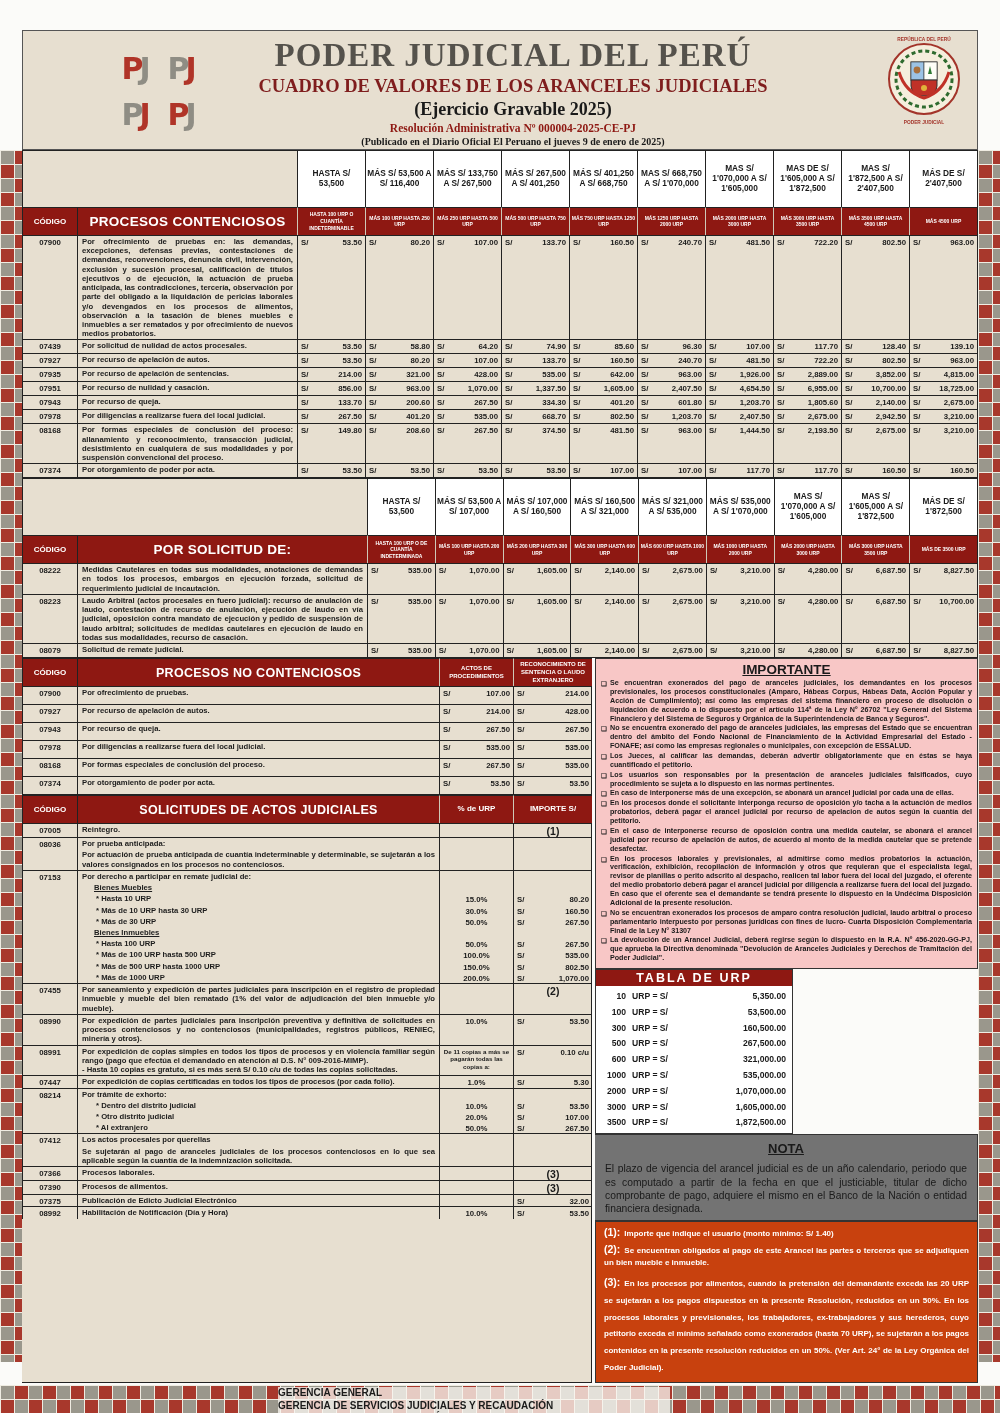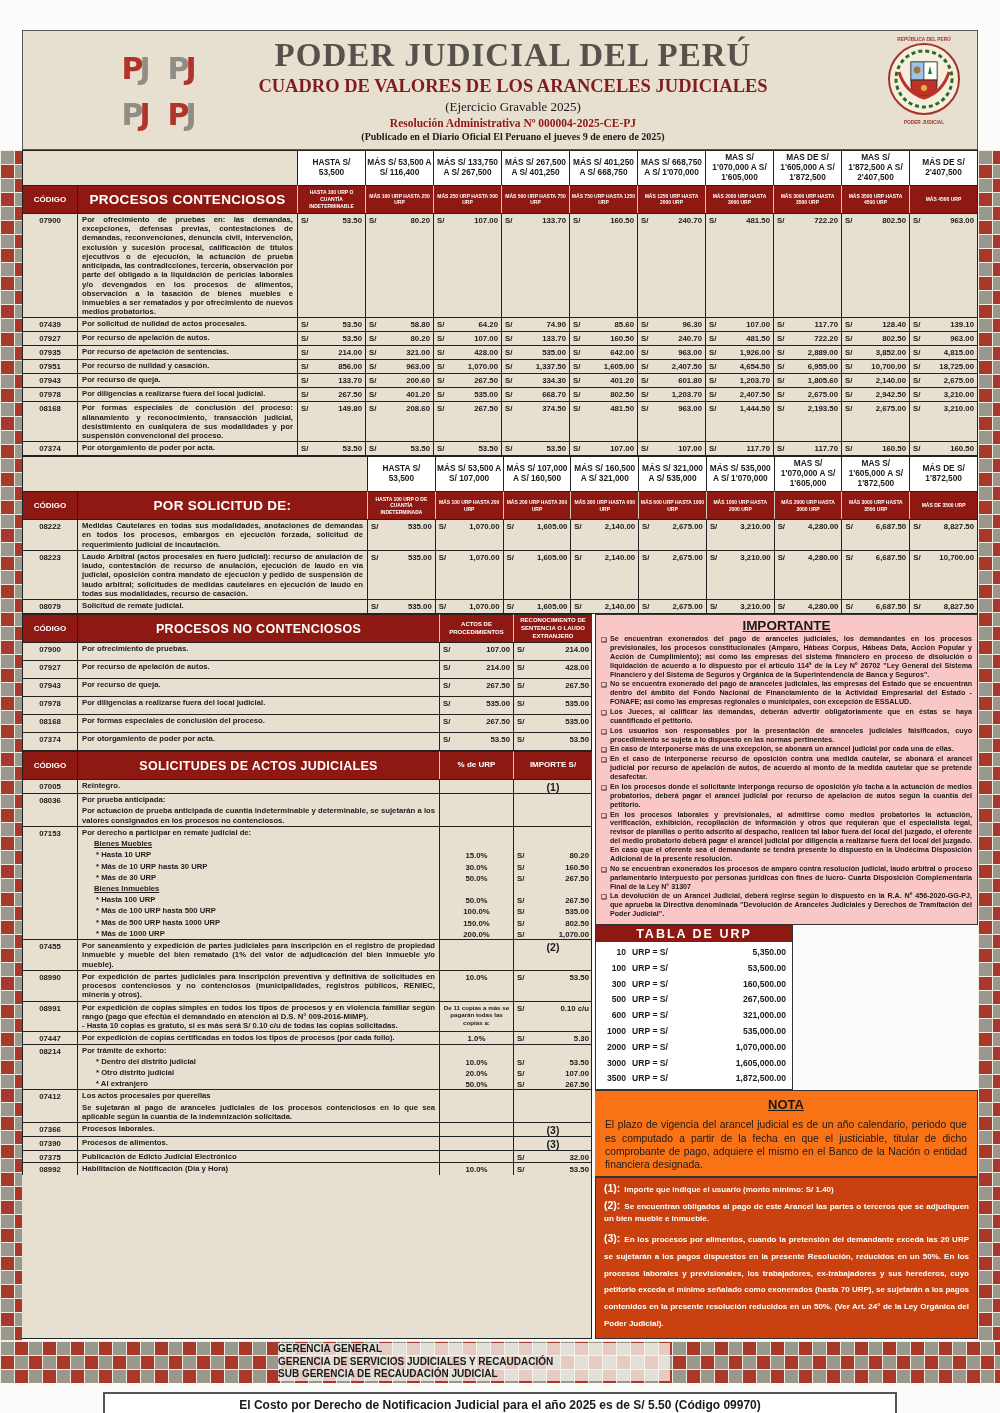--- a/index.html
+++ b/index.html
@@ -18,21 +18,21 @@
   .doc-header{position:relative;margin:30px 22px 0 22px;width:956px;height:120px;box-sizing:border-box;
       background:#e7dfd0;border:1px solid #555;}
   .pj-logo{position:absolute;left:88px;top:14px;width:92px;height:92px;display:grid;
       grid-template-columns:1fr 1fr;grid-template-rows:1fr 1fr;}
   .pj-tile{display:flex;align-items:center;justify-content:center;font-weight:bold;
       font-size:30px;letter-spacing:-4px;font-family:"DejaVu Sans",sans-serif;}
   .pj-red{color:#b03428;} .pj-gray{color:#8f8d84;}
   .hdr-text{position:absolute;left:190px;top:8px;width:600px;text-align:center;}
   .hdr-title{font-family:"Liberation Serif",serif;font-weight:bold;font-size:33px;color:#55524c;letter-spacing:1px;line-height:1.0;}
   .hdr-sub{font-family:"Liberation Serif",serif;font-weight:bold;font-size:18.5px;color:#7f1d1d;margin-top:4px;}
-  .hdr-ex{font-family:"Liberation Serif",serif;font-weight:normal;font-size:13px;margin-top:2px;}
+  .hdr-ex{font-family:"Liberation Serif",serif;font-weight:bold;font-size:18px;margin-top:2px;}
   .hdr-res{font-family:"Liberation Serif",serif;font-weight:bold;font-size:11.5px;color:#8e1812;margin-top:2px;}
   .hdr-pub{font-family:"Liberation Serif",serif;font-weight:bold;font-size:10px;margin-top:2px;}
   .seal{position:absolute;right:10px;top:6px;width:86px;text-align:center;}
   .seal-top{font-size:4.8px;color:#a3342a;font-weight:bold;}
   .seal-bottom{font-size:4.8px;color:#a3342a;font-weight:bold;}
   
   .urp-band{margin:0 22px;width:956px;height:32px;box-sizing:border-box;display:flex;align-items:stretch;
       background:#fff;border:1px solid #888;}
   .urp-band .tiles{flex:1;}
   .urp-text{align-self:center;padding:0 16px;font-size:17px;font-weight:bold;white-space:nowrap;}
@@ -40,21 +40,21 @@
   .content{margin:0 22px;width:956px;}
   .tbl{border-right:1px solid #222;border-bottom:1px solid #222;background:#e7dfd0;box-sizing:border-box;}
   .trow{display:grid;}
   .t1{grid-template-columns:55px 220px repeat(10,1fr);}
   .t2{grid-template-columns:55px 290px repeat(9,1fr);}
   .t34{grid-template-columns:55px 362px 74px 79px;}
   .c{border-left:1px solid #222;border-top:1px solid #222;box-sizing:border-box;min-width:0;}
   .nb .c{border-top:none;}
   .corner{background:transparent;}
   .whead{background:#fff;font-size:8.3px;font-weight:bold;text-align:center;display:flex;
-      align-items:center;justify-content:center;line-height:1.2;padding:2px 1px;min-height:34px;}
+      align-items:center;justify-content:center;line-height:1.2;padding:13px 1px;min-height:34px;}
   .band{background:#8e1812;color:#fff;display:flex;align-items:center;justify-content:center;text-align:center;}
   .band.codeh{font-size:8px;font-weight:bold;}
   .band.titleh{font-size:13.5px;font-weight:bold;letter-spacing:.3px;}
   .band.titleh.small{font-size:12.5px;}
   .rsub{background:#8e1812;color:#fff;font-size:5px;font-weight:bold;text-align:center;display:flex;
       align-items:center;justify-content:center;line-height:1.35;padding:1px;border-left:1px solid #cfc8b8;min-height:28px;}
   .rsub2{font-size:6px;line-height:1.3;}
   .rsub3{font-size:8px;}
   .code{font-size:7.8px;font-weight:bold;text-align:center;padding-top:2px;}
   .desc{font-size:7.7px;font-weight:bold;color:#1c1c1c;text-align:justify;padding:1px 4px;line-height:1.2;}
@@ -79,21 +79,21 @@
   .bullet .bm{flex:0 0 9px;font-size:6.5px;padding-top:1px;}
   .midrow{display:flex;align-items:stretch;flex-direction:column;}
   .urp-box{width:196px;border:1px solid #333;background:#fff;display:flex;flex-direction:column;}
   .urp-box-title{background:#8e1812;color:#fff;font-weight:bold;font-size:12.5px;text-align:center;
       letter-spacing:2px;padding:1px 0;}
   .urp-rows{flex:1;padding:3px 6px 2px 2px;}
   .urp-row{display:grid;grid-template-columns:34px 64px 1fr;font-size:8.6px;font-weight:bold;line-height:1.84;}
   .urp-num{text-align:right;padding-right:6px;}
   .urp-mid{text-align:left;}
   .urp-val{text-align:right;}
-  .nota{flex:1;background:#f97316;border:1px solid #333;border-left:none;padding:4px 10px;}
+  .nota{flex:1;background:#737373;border:1px solid #333;border-left:none;padding:4px 10px;}
   .nota-title{text-align:center;font-weight:bold;font-size:13px;text-decoration:underline;margin:2px 0 6px 0;}
   .nota-text{font-size:10.3px;text-align:justify;line-height:1.3;}
   .footnotes{flex:1;background:#c8410e;border:1px solid #333;color:#fff;padding:3px 8px;}
   .fnote{font-size:8px;font-weight:bold;text-align:justify;line-height:1.45;margin-bottom:2px;}
   .fnote .fl{font-size:10.5px;font-weight:bold;margin-right:4px;}
   .fnote.spaced{line-height:2.1;}
   
   .bottom-band{position:relative;width:1000px;height:42px;margin-top:2px;}
   .band-overlay{position:absolute;left:278px;top:2px;width:392px;height:38px;background:rgba(247,245,238,.78);
       display:flex;flex-direction:column;justify-content:center;}
@@ -1123,25 +1123,25 @@
               <div class="bullet">
                 <span class="bm">❑</span>
                 <span class="bt">Los usuarios son responsables por la presentación de aranceles judiciales falsificados, cuyo procedimiento se sujeta a lo dispuesto en las normas pertinentes.</span>
               </div>
               <div class="bullet">
                 <span class="bm">❑</span>
                 <span class="bt">En caso de interponerse más de una excepción, se abonará un arancel judicial por cada una de ellas.</span>
               </div>
               <div class="bullet">
                 <span class="bm">❑</span>
-                <span class="bt">En el caso de interponerse recurso de oposición contra una medida cautelar, se abonará el arancel judicial por recurso de apelación de autos, de acuerdo al monto de la medida cautelar que se pretende desafectar.</span>
+                <span class="bt">En los procesos donde el solicitante interponga recurso de oposición y/o tacha a la actuación de medios probatorios, deberá pagar el arancel judicial por recurso de apelacion de autos según la cuantía del petitorio.</span>
               </div>
               <div class="bullet">
                 <span class="bm">❑</span>
-                <span class="bt">En los procesos donde el solicitante interponga recurso de oposición y/o tacha a la actuación de medios probatorios, deberá pagar el arancel judicial por recurso de apelacion de autos según la cuantía del petitorio.</span>
+                <span class="bt">En el caso de interponerse recurso de oposición contra una medida cautelar, se abonará el arancel judicial por recurso de apelación de autos, de acuerdo al monto de la medida cautelar que se pretende desafectar.</span>
               </div>
               <div class="bullet">
                 <span class="bm">❑</span>
                 <span class="bt">En los procesos laborales y previsionales, al admitirse como medios probatorios la actuación, verificación, exhibición, recopilación de información y otros que requieran que el especialista legal, revisor de planillas o perito adscrito al despacho, realicen tal labor fuera del local del juzgado, el oferente del medio probatorio deberá pagar el arancel judicial por diligencia a realizarse fuera del local del juzgado. En caso que el oferente sea el demandante se tendrá presente lo dispuesto en la Undécima Disposición Adicional de la presente resolución.</span>
               </div>
               <div class="bullet">
                 <span class="bm">❑</span>
                 <span class="bt">No se encuentran exonerados los procesos de amparo contra resolución judicial, laudo arbitral o proceso parlamentario interpuesto por personas jurídicas con fines de lucro- Cuarta Disposición Complementaria Final de la Ley N° 31307</span>
               </div>
               <div class="bullet">

